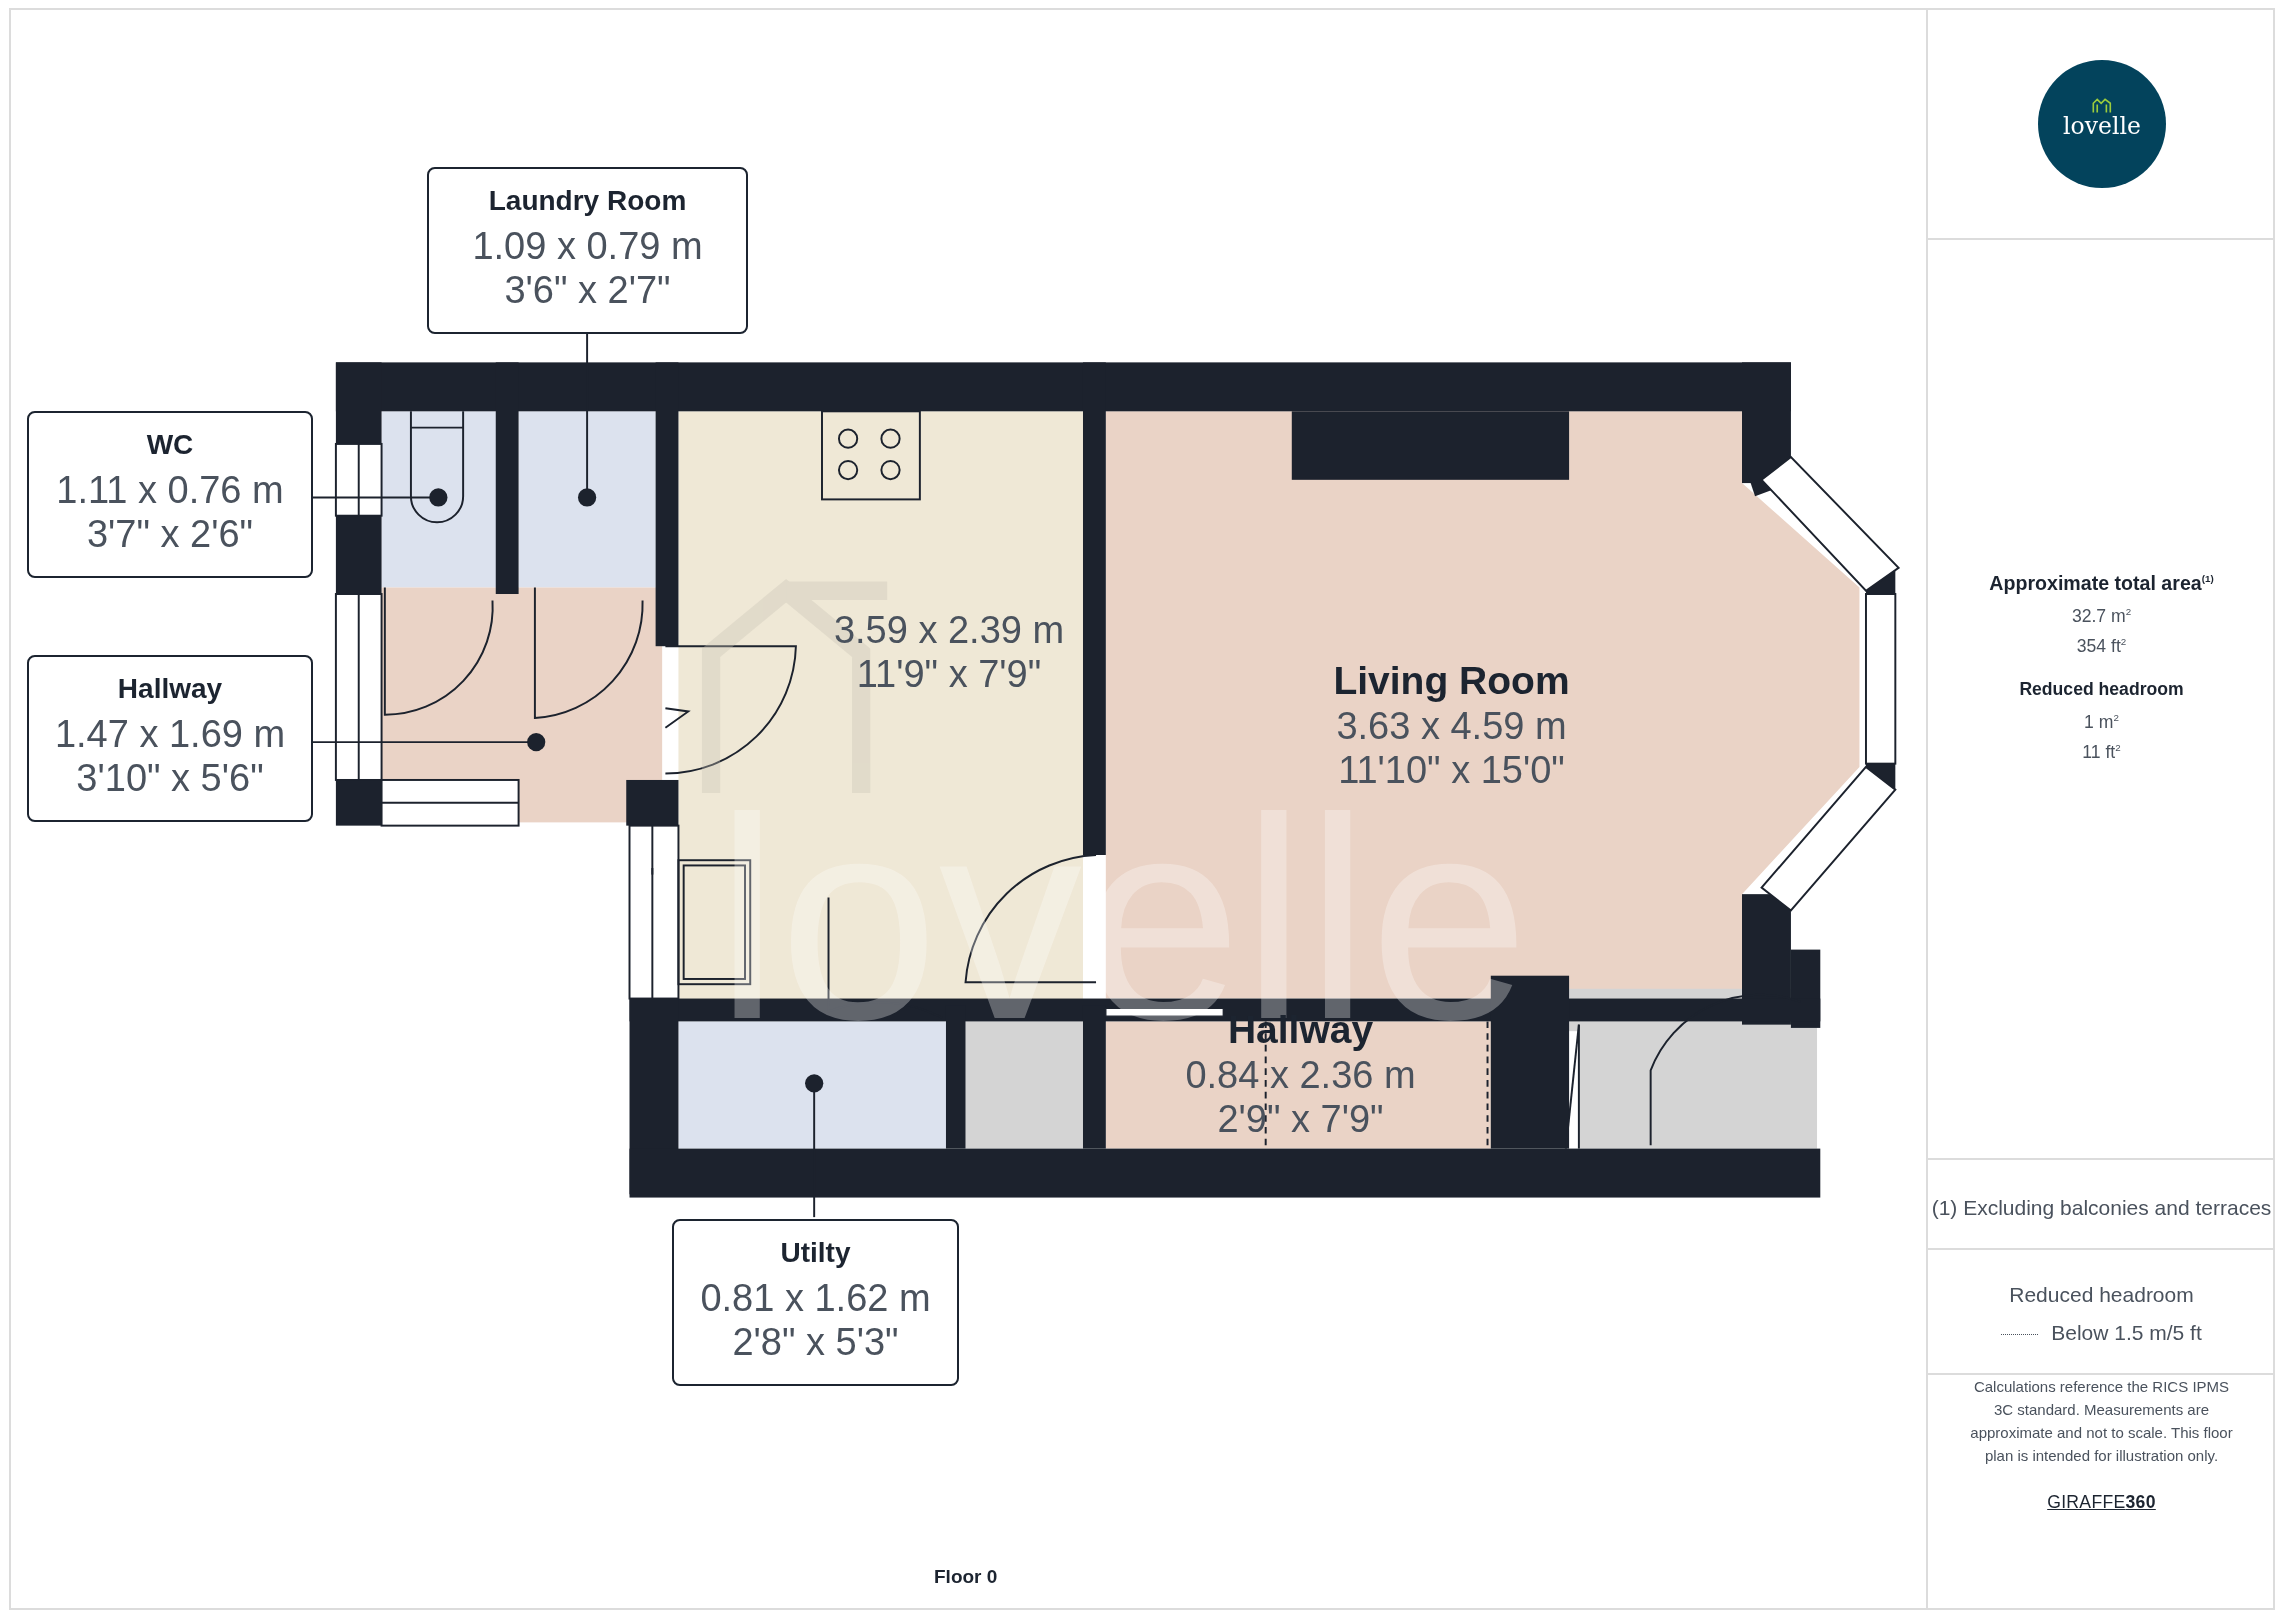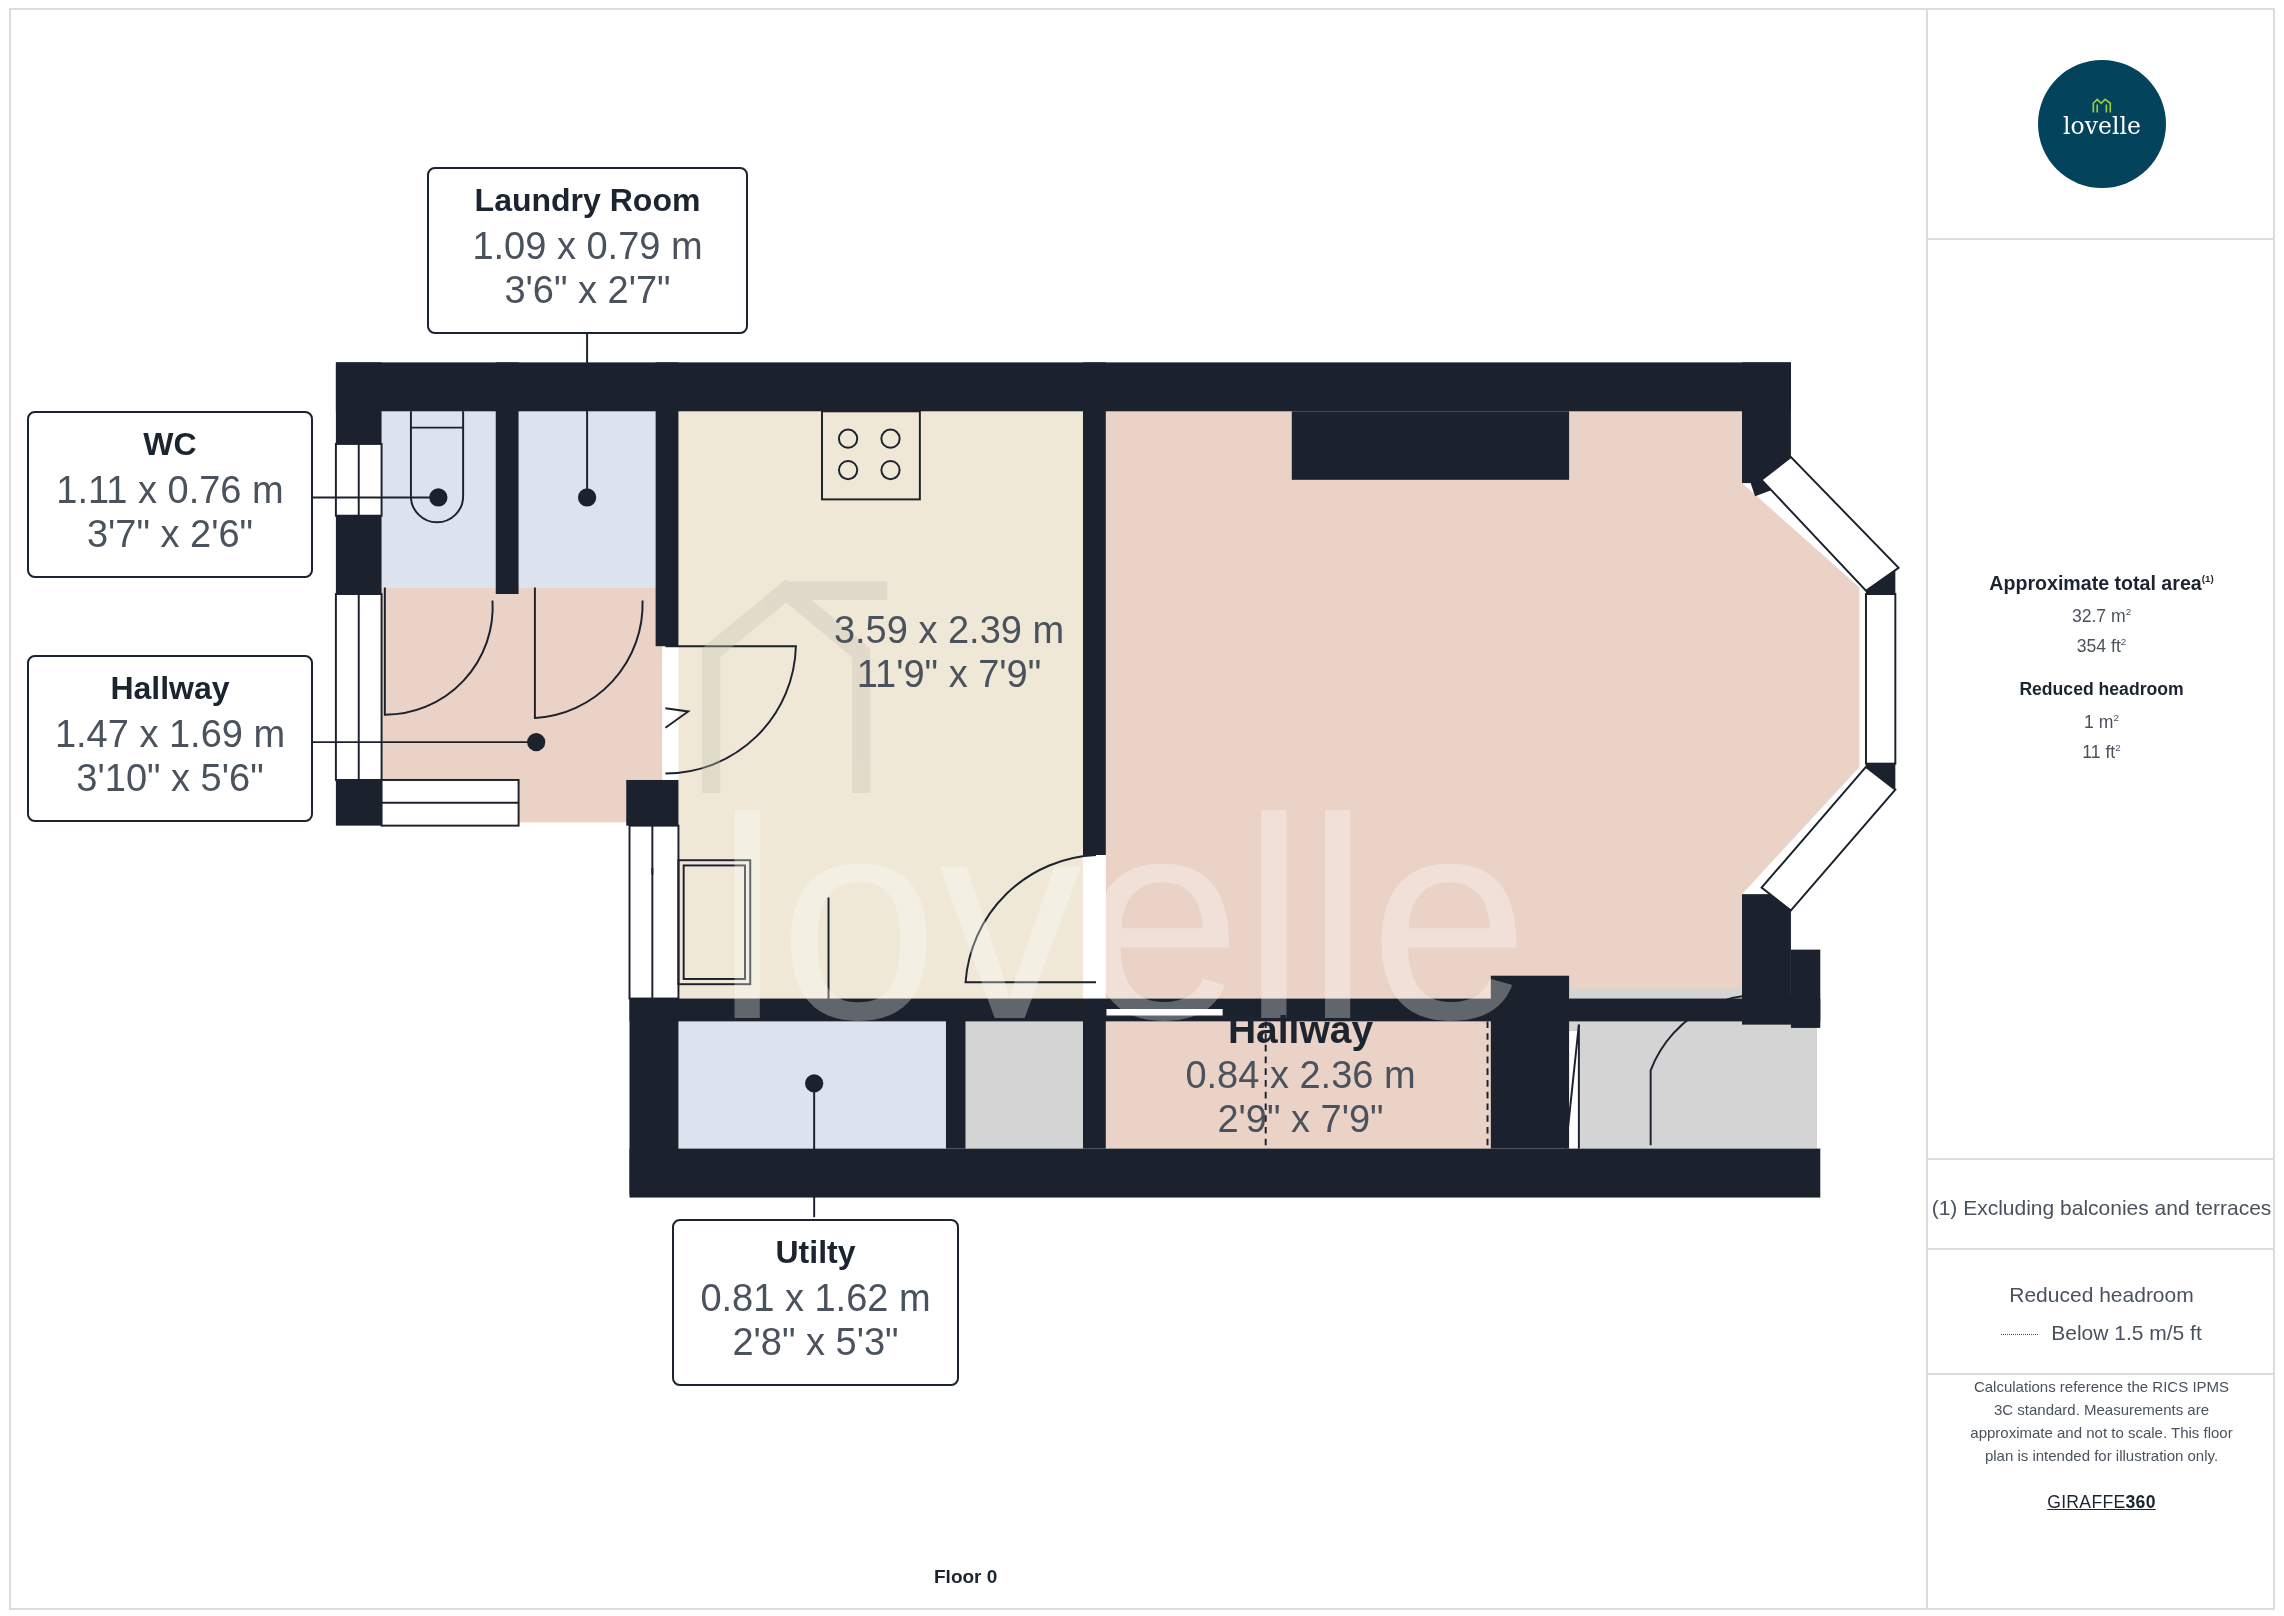--- a/index.html
+++ b/index.html
@@ -20,21 +20,21 @@
   .area-title { font-weight: bold; font-size: 19.6px; color: #1c2430; }
   .area-val { font-size: 17.6px; color: #4a525d; margin-top: 11.7px; }
   .sup { font-size: 9.8px; vertical-align: super; }
   .note { font-size: 21px; color: #4a525d; }
   .disclaimer { font-size: 15px; color: #4a525d; line-height: 23px; padding: 0 39px; }
   .brand { font-size: 17.6px; color: #1c2430; margin-top: 25px; letter-spacing: 0.3px; text-decoration: underline; }
   .brand b { font-weight: bold; }
   .floor-label { position: absolute; left: 934px; top: 1566px; font-size: 19px; font-weight: bold; color: #1c2430; }
   .label-box { position: absolute; background: #fff; border: 2px solid #1c2430; border-radius: 7.8px;
                text-align: center; box-sizing: border-box; }
-  .label-box .name { font-weight: bold; font-size: 32px; color: #1c2430; line-height: 47px; margin-top: 7.8px; }
+  .label-box .name { font-weight: bold; font-size: 28px; color: #1c2430; line-height: 47px; margin-top: 7.8px; }
   .label-box .dim { font-size: 38px; color: #4a525d; line-height: 44px; }
   .room-text { position: absolute; text-align: center; }
   .room-text .name { font-weight: bold; font-size: 39px; color: #1c2430; line-height: 47px; }
   .room-text .dim { font-size: 38px; color: #4a525d; line-height: 44px; }
   svg { position: absolute; left: 0; top: 0; }
 </style>
 </head>
 <body>
 
 <div class="frame"></div>
@@ -140,20 +140,25 @@
       <path d="M1090,1215 L1090,1000 L1205,905 L1320,1000 L1320,1215"></path>
       <path d="M1205,905 L1360,905"></path>
     </g>
     <text x="1720" y="1560" font-family="Liberation Sans, sans-serif" font-size="440" fill="#ffffff" opacity="0.3" text-anchor="middle">lovelle</text>
   </svg>
 
   <div class="room-text" style="left:744px;top:600px;width:392px;">
     <div class="dim">3.59 x 2.39 m</div>
     <div class="dim">11'9" x 7'9"</div>
   </div>
+  <div class="room-text" style="left:1240px;top:649px;width:405px;">
+    <div class="name">Living Room</div>
+    <div class="dim">3.63 x 4.59 m</div>
+    <div class="dim">11'10" x 15'0"</div>
+  </div>
   <div class="room-text" style="left:1109px;top:998px;width:365px;">
     <div class="name">Hallway</div>
     <div class="dim">0.84 x 2.36 m</div>
     <div class="dim">2'9" x 7'9"</div>
   </div>
 
   <div class="label-box" style="left:418px;top:159px;width:321px;height:167px;">
     <div class="name">Laundry Room</div>
     <div class="dim">1.09 x 0.79 m</div>
     <div class="dim">3'6" x 2'7"</div>

